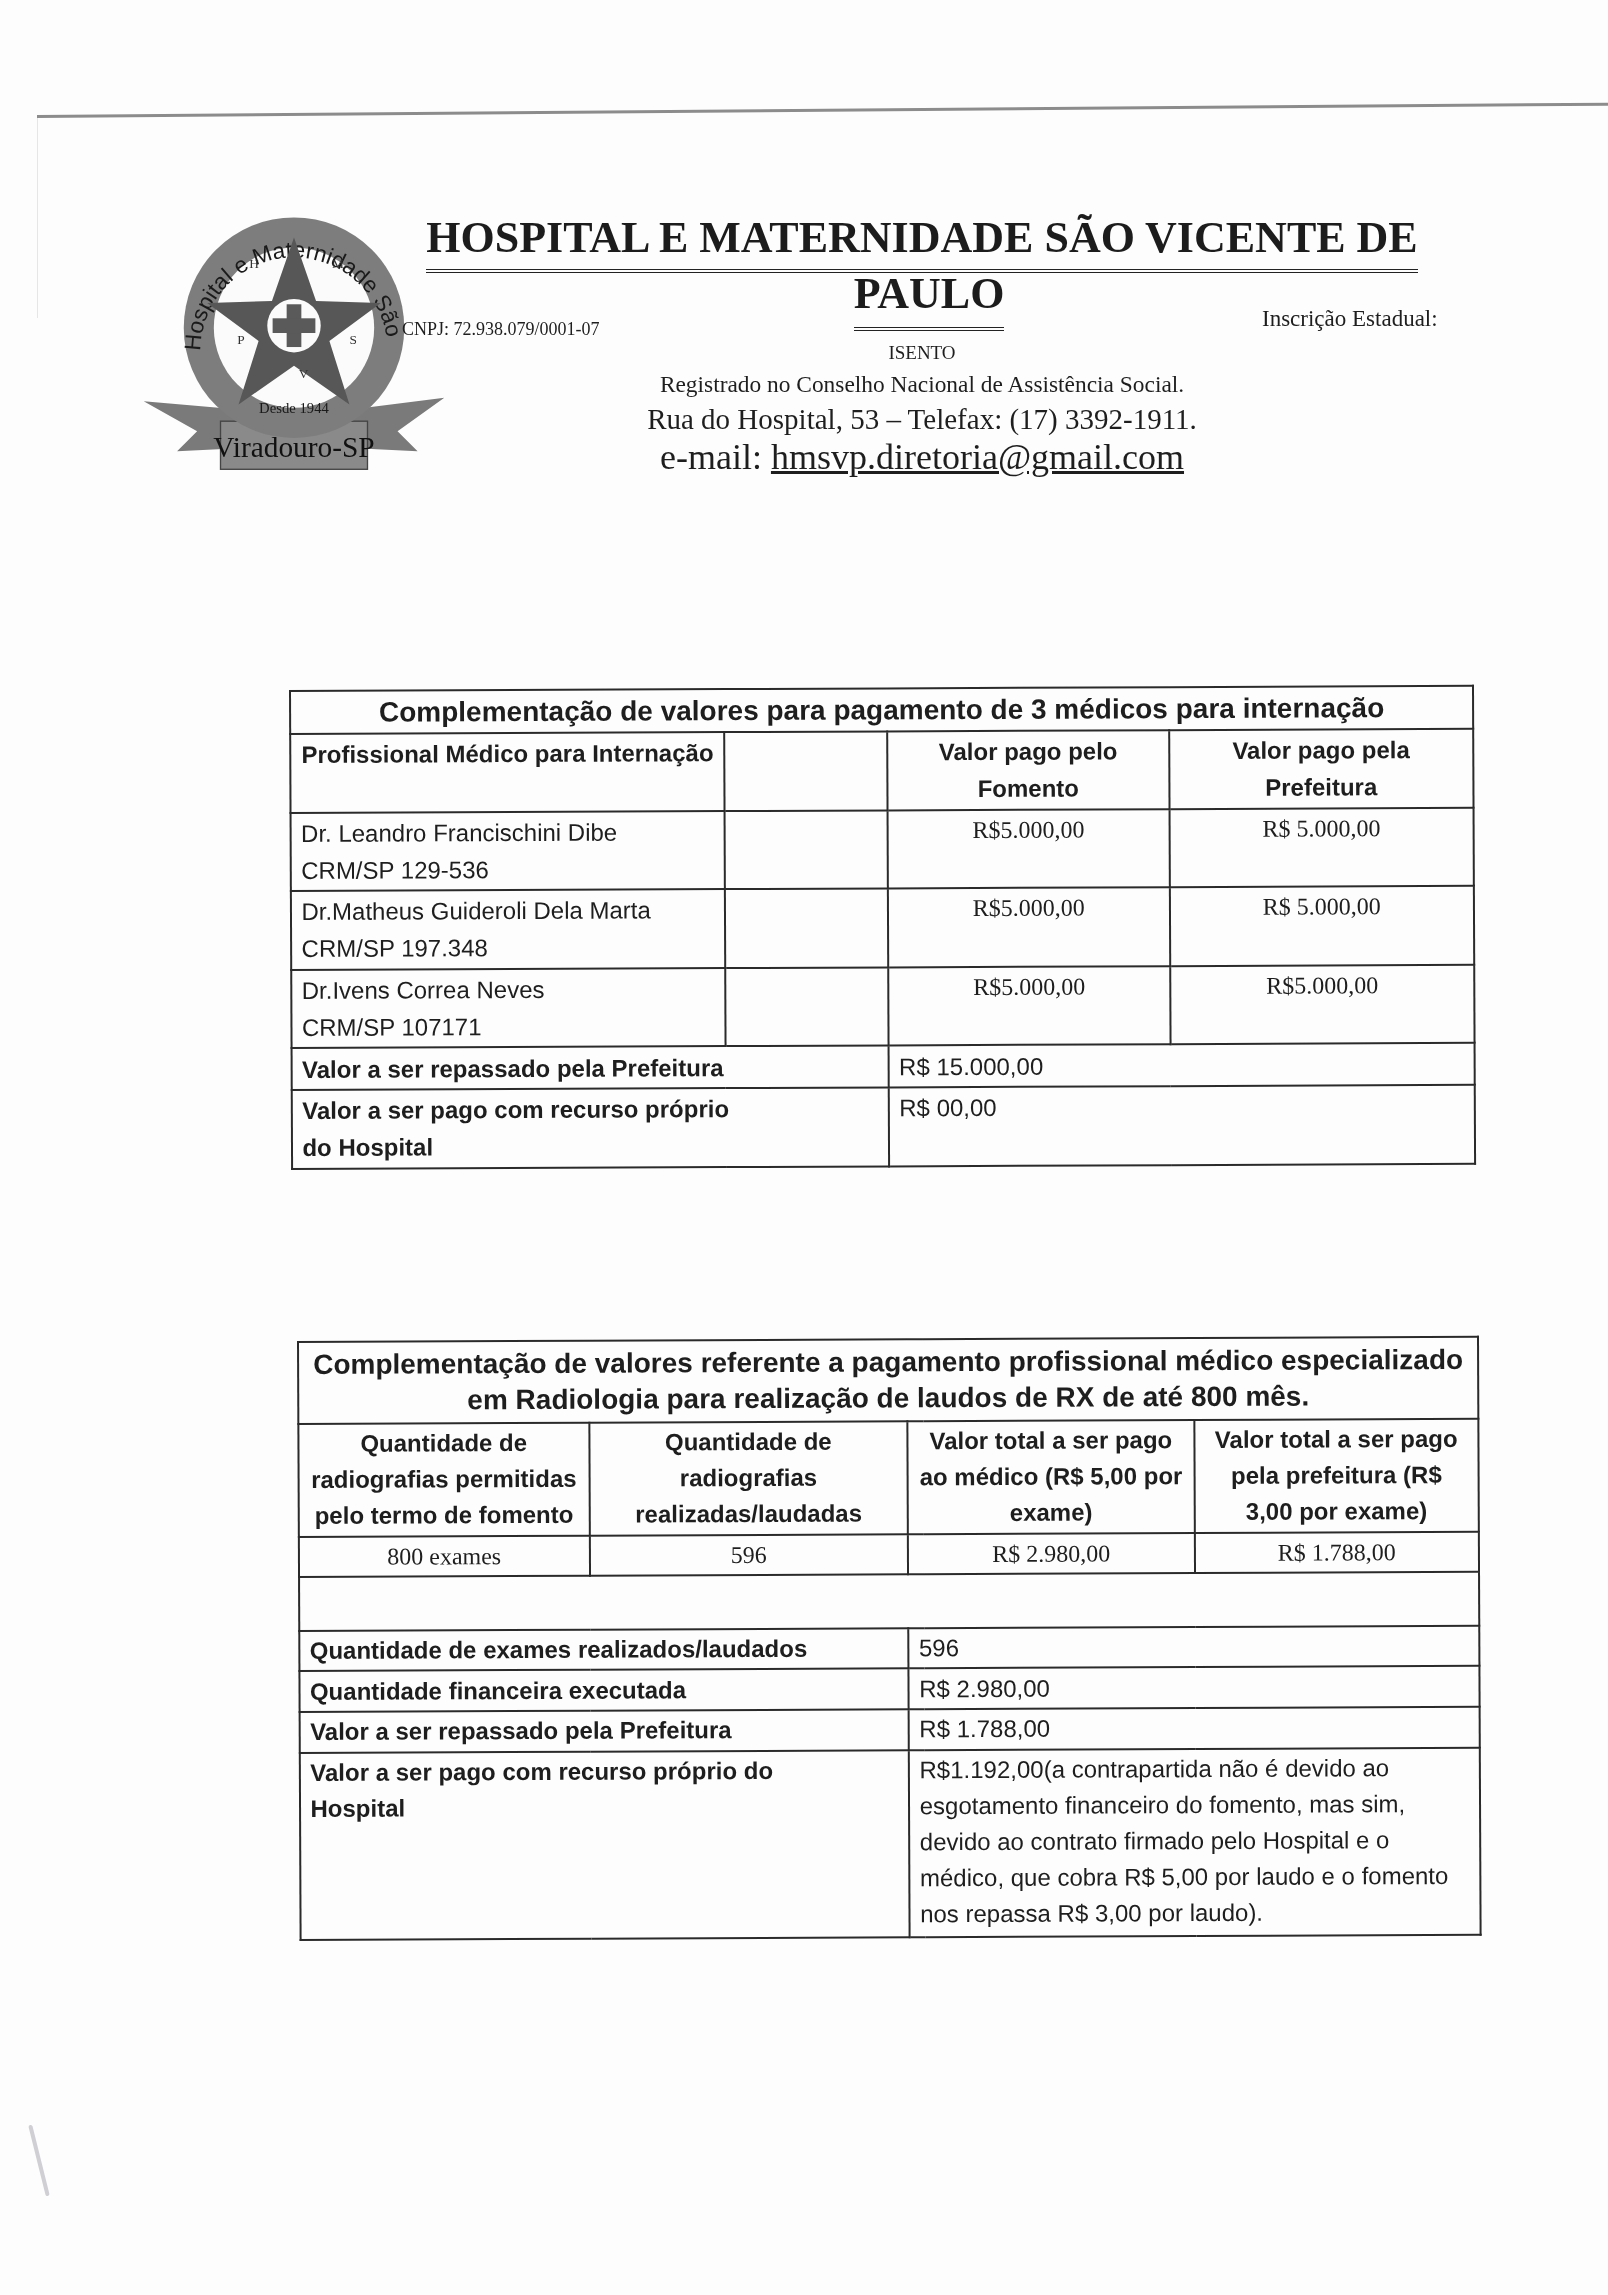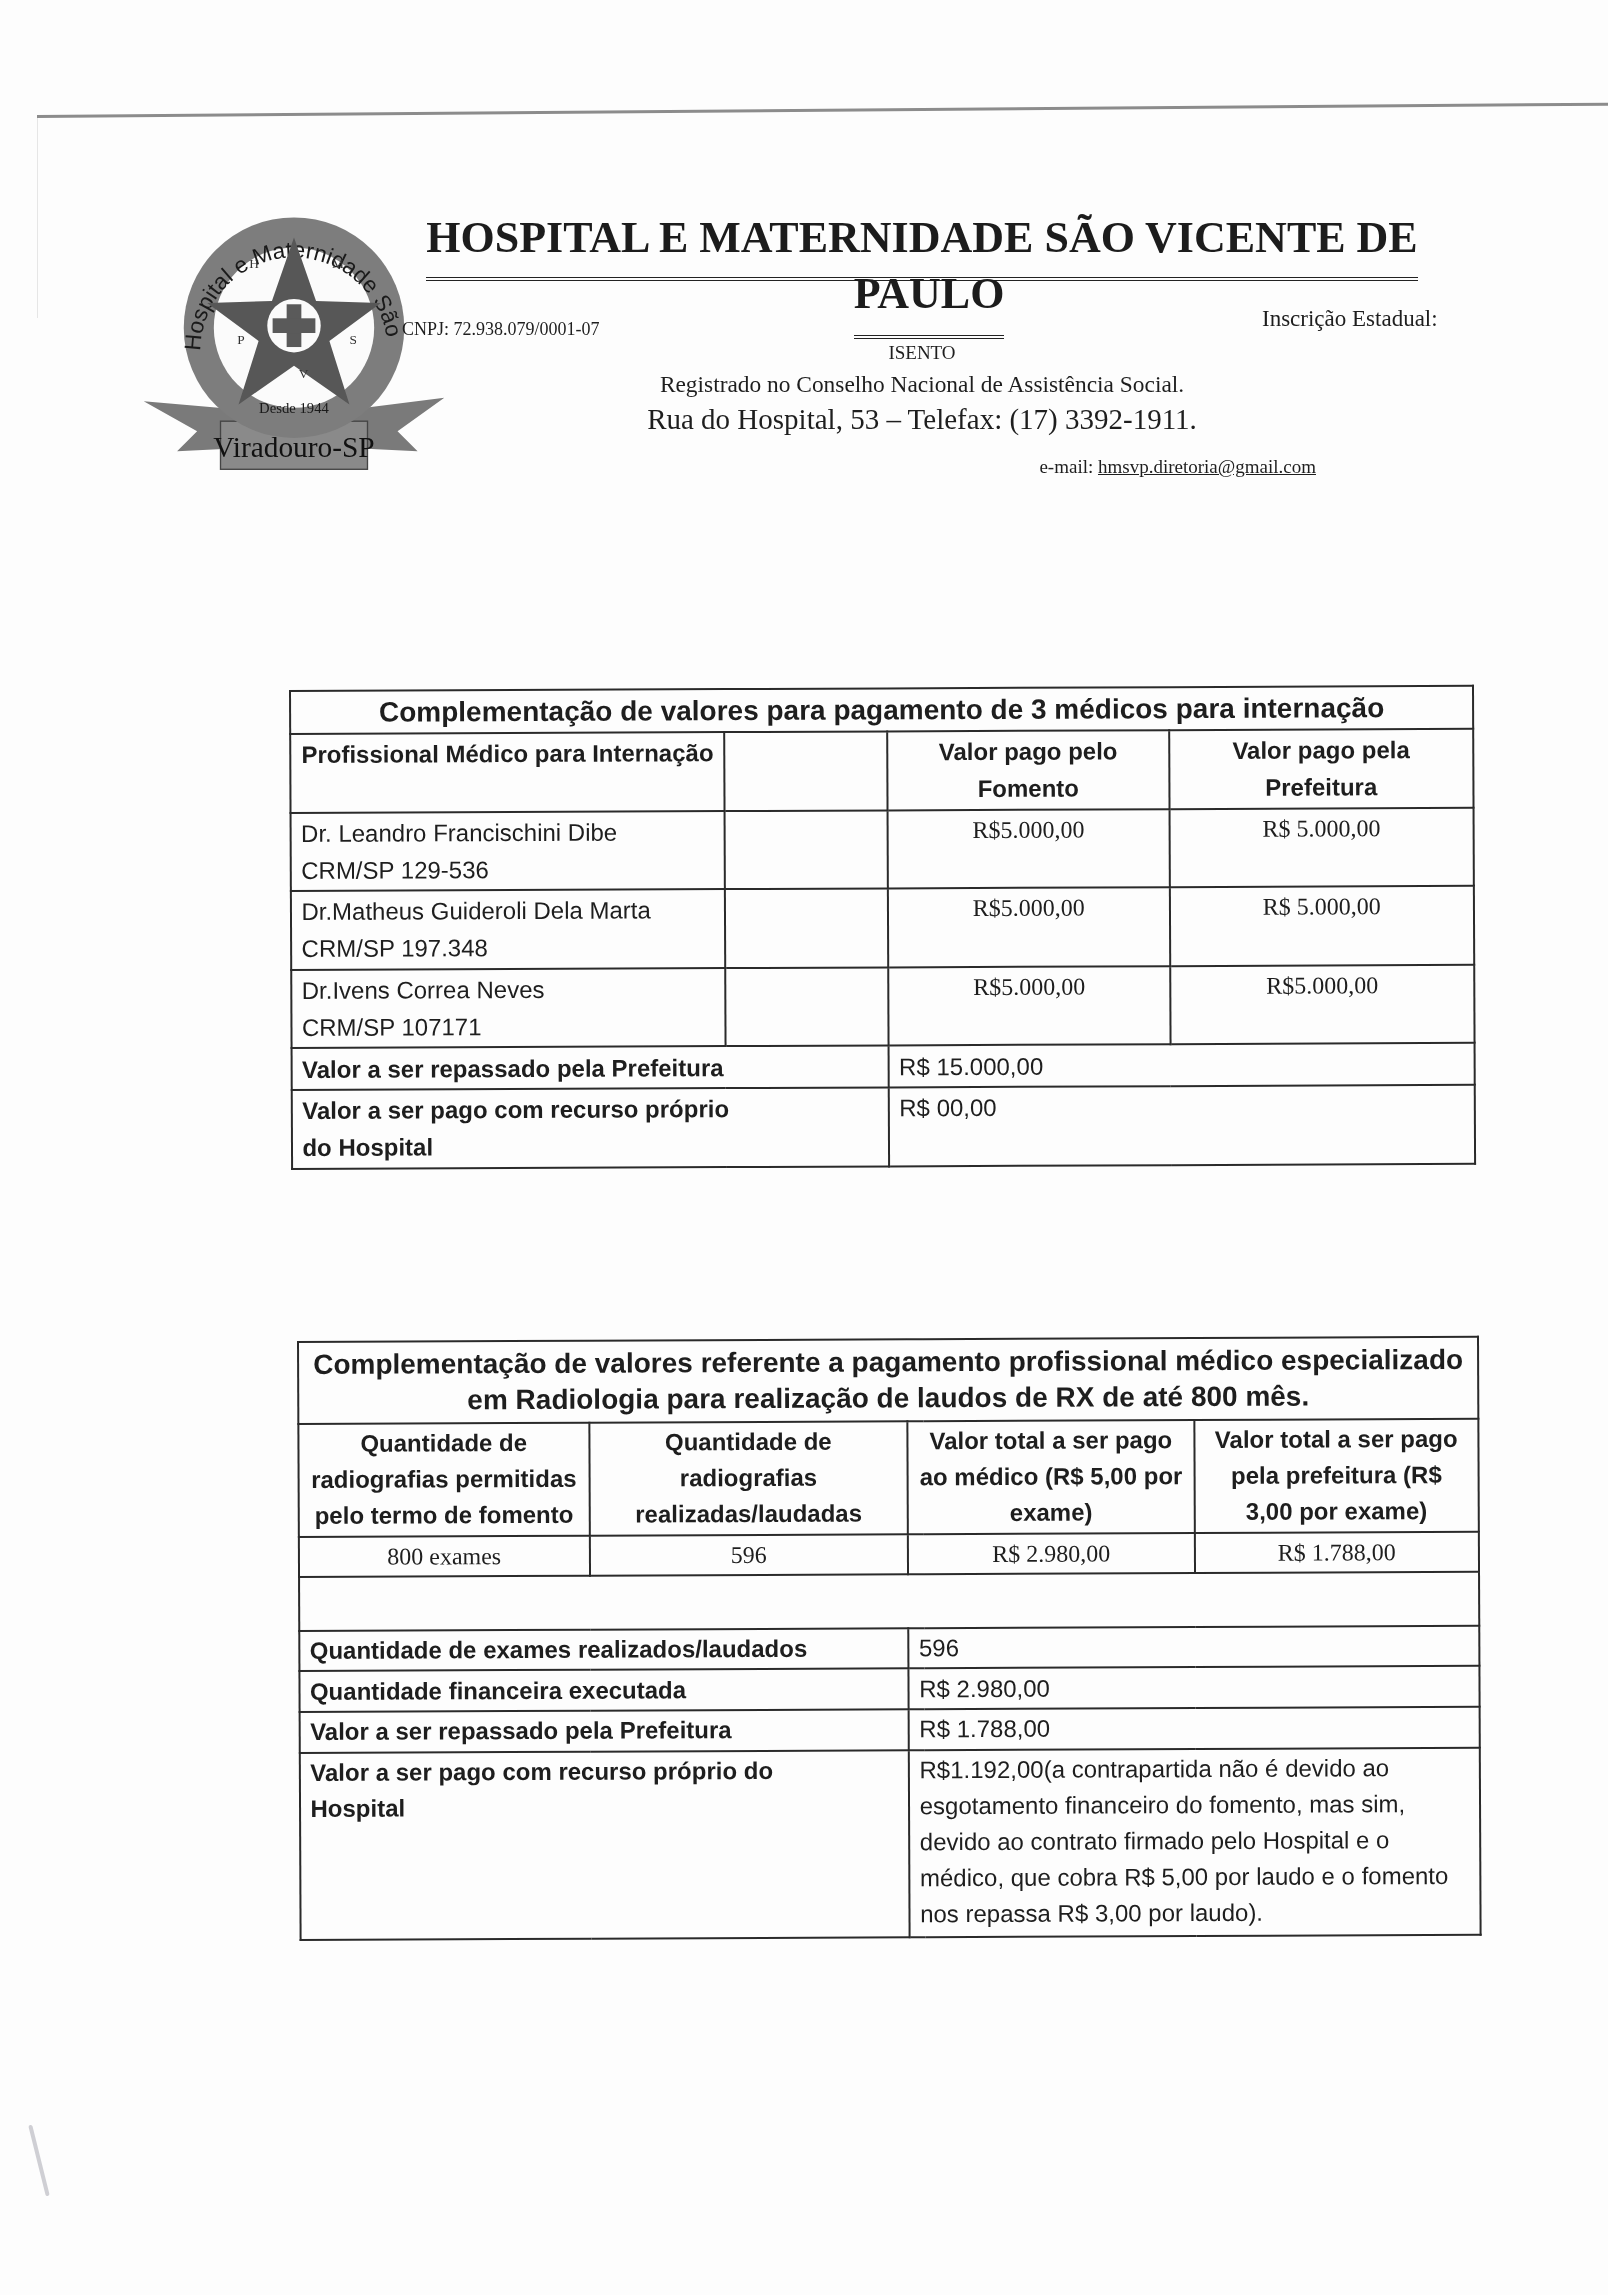--- a/index.html
+++ b/index.html
@@ -15,35 +15,35 @@
   .scan-edge { position: absolute; left: 37px; top: 118px; width: 1.3px; height: 200px; background: #e6e6e6; }
   .scratch { position: absolute; left: 37px; top: 2124px; width: 4px; height: 73px; background: #cfcfd4; transform: rotate(-14deg); border-radius: 2px; }
 
   
   .logo { position: absolute; left: 137px; top: 184px; width: 314px; height: 294px; }
   .hdr-title {
     position: absolute; left: 411px; top: 212px; width: 1022px;
     text-align: center; font-size: 44px; font-weight: bold; line-height: 52px;
     font-family: "Liberation Serif", serif; color: #1c1c1c;
   }
-  .hdr-title span { border-bottom: 4px double #222; padding-bottom: 15px; }
+  .hdr-title span { border-bottom: 4px double #222; padding-bottom: 7px; }
   .hdr-title .l2 { display: inline-block; margin-top: 4px; margin-left: 14px; }
   .cnpj { position: absolute; left: 402px; top: 319px; font-size: 18px; font-family: "Liberation Serif", serif; }
   .inscr { position: absolute; left: 1262px; top: 306px; font-size: 23px; font-family: Liberation Serif, serif; }
   .hdr-lines {
     position: absolute; left: 528px; top: 334px; width: 788px; text-align: center;
     font-family: "Liberation Serif", serif;
   }
   .hdr-lines div { white-space: nowrap; }
   .isento { font-size: 19px; margin-top: 8px; }
   .decl { font-size: 23.4px; margin-top: 8px; }
   .regist { font-size: 23.4px; margin-top: 6.7px; }
   .addr { font-size: 29px; margin-top: 5.3px; }
   .caixa { font-size: 29px; margin-top: 4px; }
-  .email { font-size: 19px; margin-top: 20px; text-align: right; }
+  .email { font-size: 36px; margin-top: 0; }
   .email a { color: #1e1e1e; text-decoration: underline; }
 
   
   table { position: absolute; border-collapse: collapse; font-family: "Liberation Sans", sans-serif; }
   td, th { border: 2px solid #2a2a2a; vertical-align: top; font-size: 24px; line-height: 37px; padding: 1.3px 9.4px; }
   th { font-weight: bold; text-align: center; }
   .bold { font-weight: bold; }
   .center { text-align: center; font-family: Liberation Serif, serif; }
   .caption-cell { font-weight: bold; font-size: 28px; text-align: center; line-height: 33px; padding: 4px 6.7px; }
 

